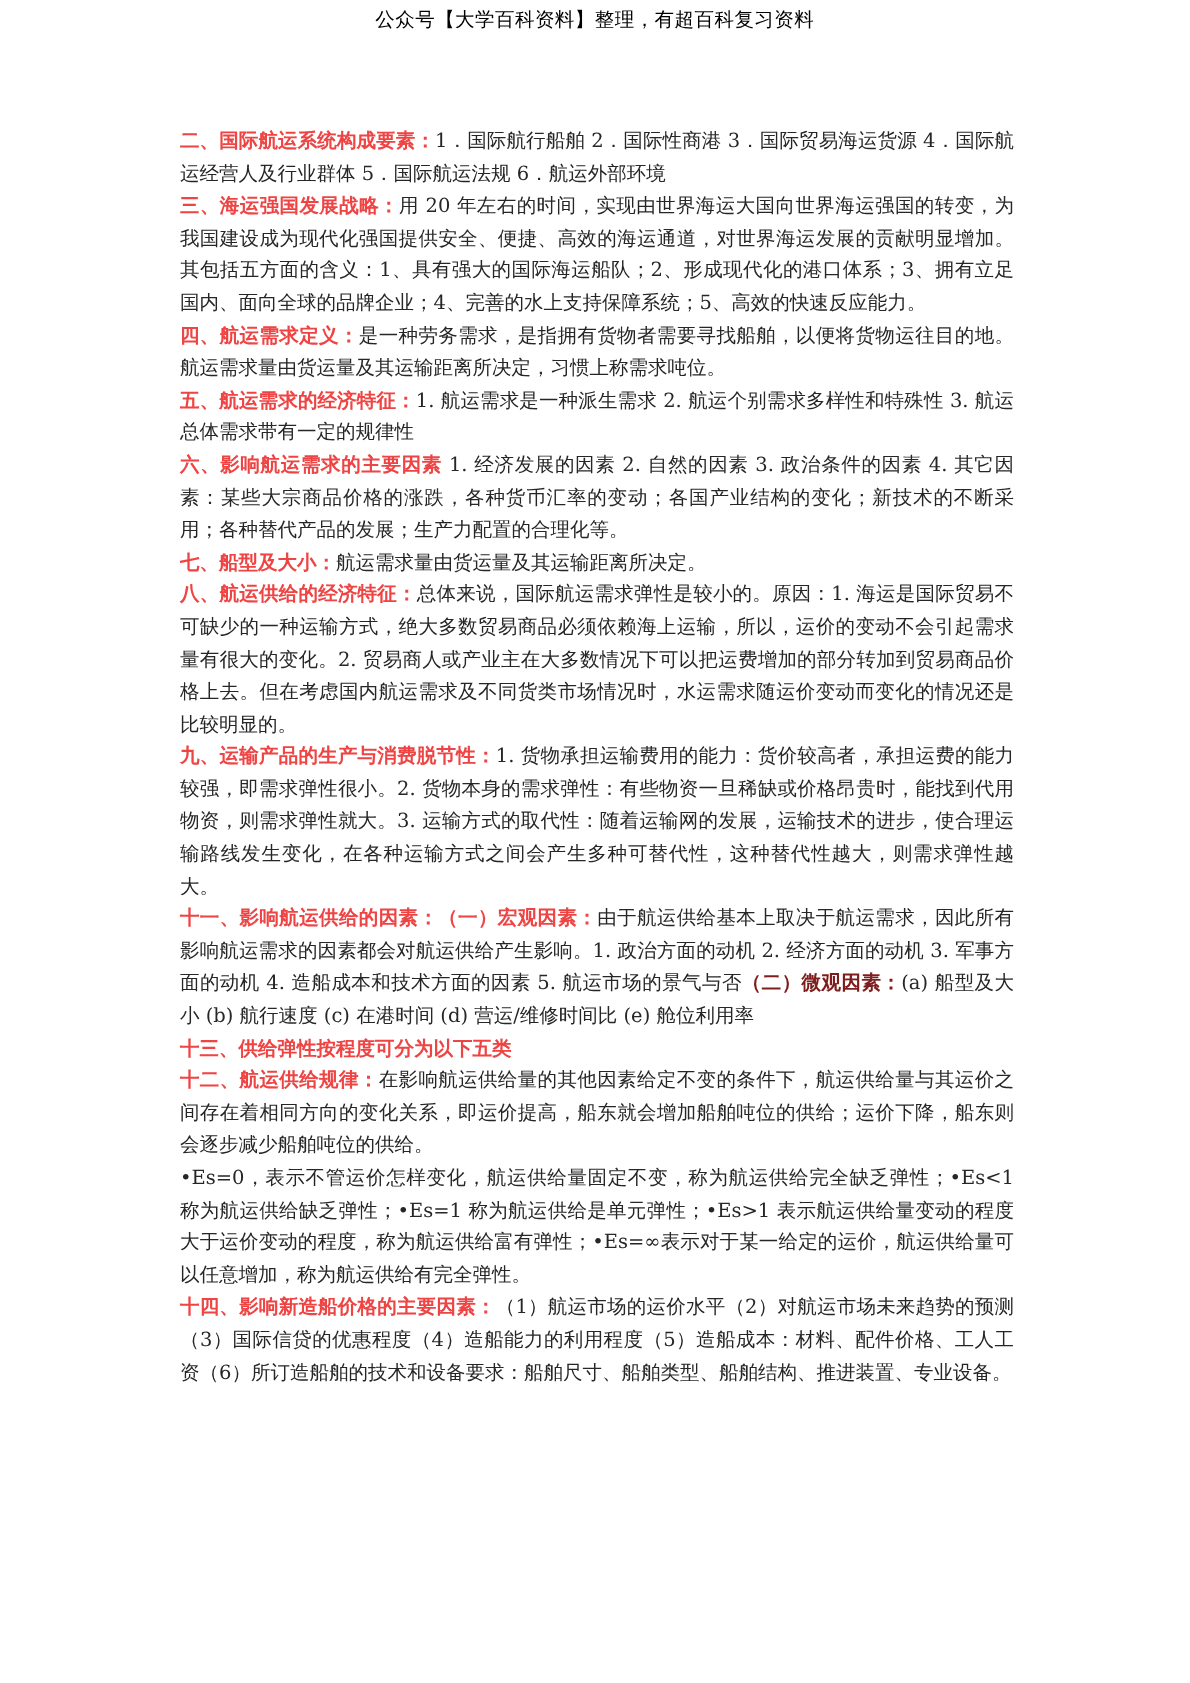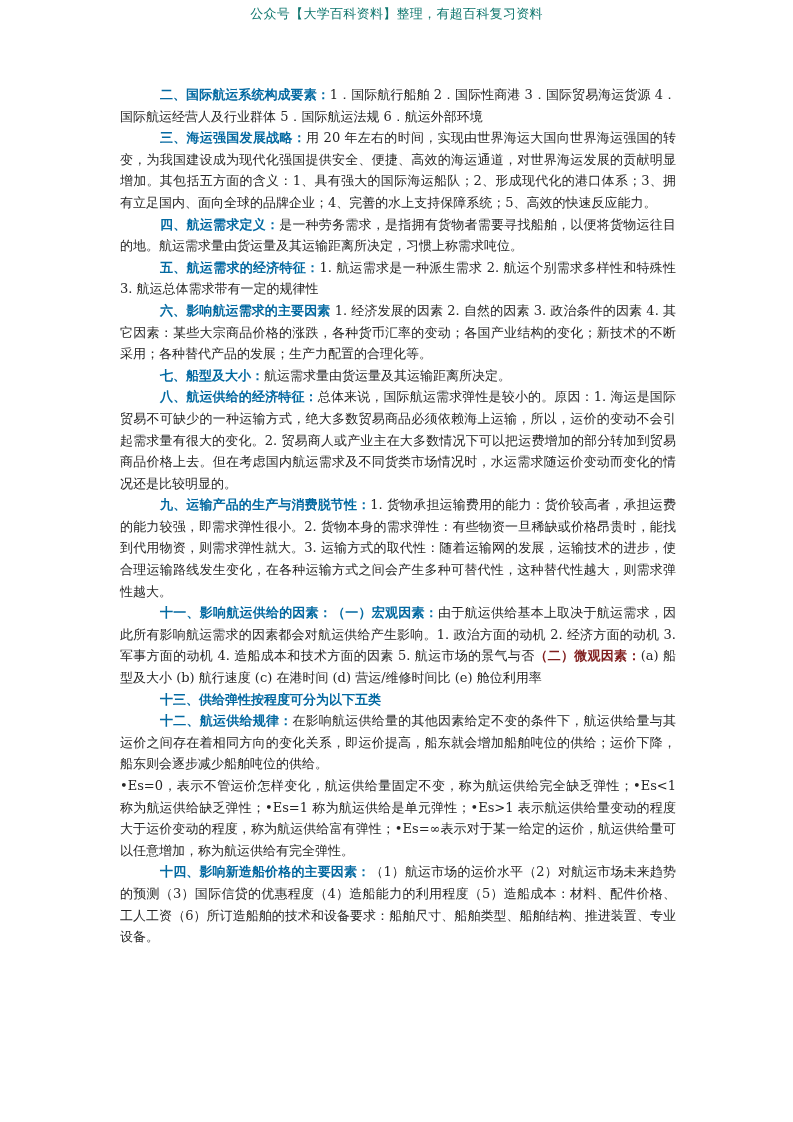--- a/index.html
+++ b/index.html
@@ -16,44 +16,43 @@
     color: #1a1a1a;
   }
   .page-header {
     position: absolute;
     top: 4px;
     left: 0;
     width: 793px;
     text-align: center;
     font-size: 13px;
     line-height: 20px;
-    color: #0f766e;
+    color: #000000;
     letter-spacing: 0.3px;
   }
   .content {
     position: absolute;
     top: 84px;
     left: 120px;
     width: 556px;
     font-size: 13px;
     line-height: 21.6px;
     text-align: justify;
     text-justify: inter-character;
     color: #262626;
   }
   .content p {
     margin: 0;
     padding: 0;
   }
   .heading {
     font-family: "DejaVu Sans", "Liberation Sans", sans-serif;
     font-weight: bold;
-    color: #0369a1;
+    color: #ef4444;
     font-size: 13px;
-    margin-left: 40px;
   }
   .sub-heading {
     font-family: "DejaVu Sans", "Liberation Sans", sans-serif;
     font-weight: bold;
     color: #7f1d1d;
   }
 </style>
 </head>
 <body>
 

